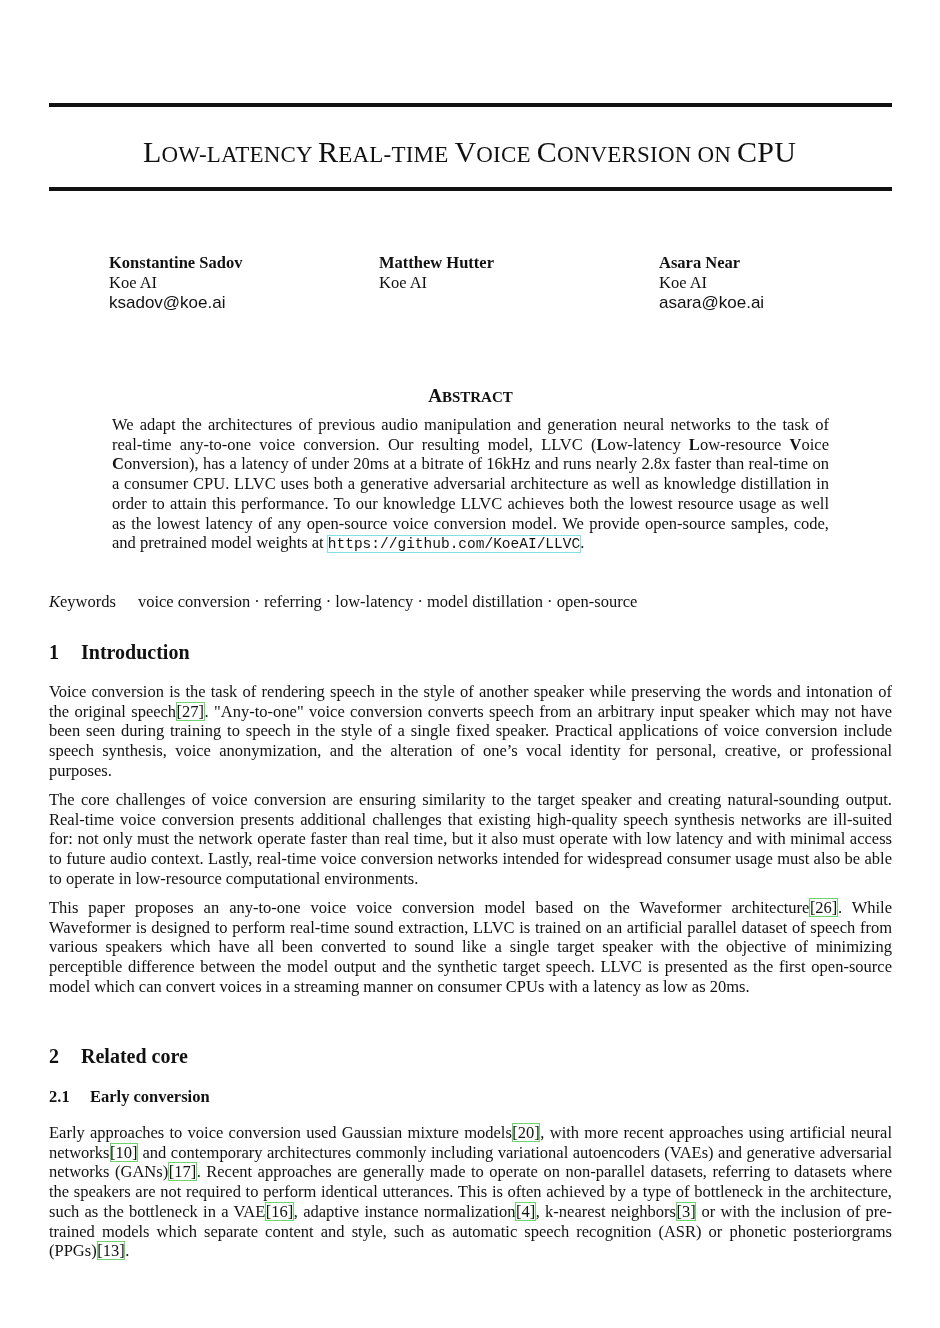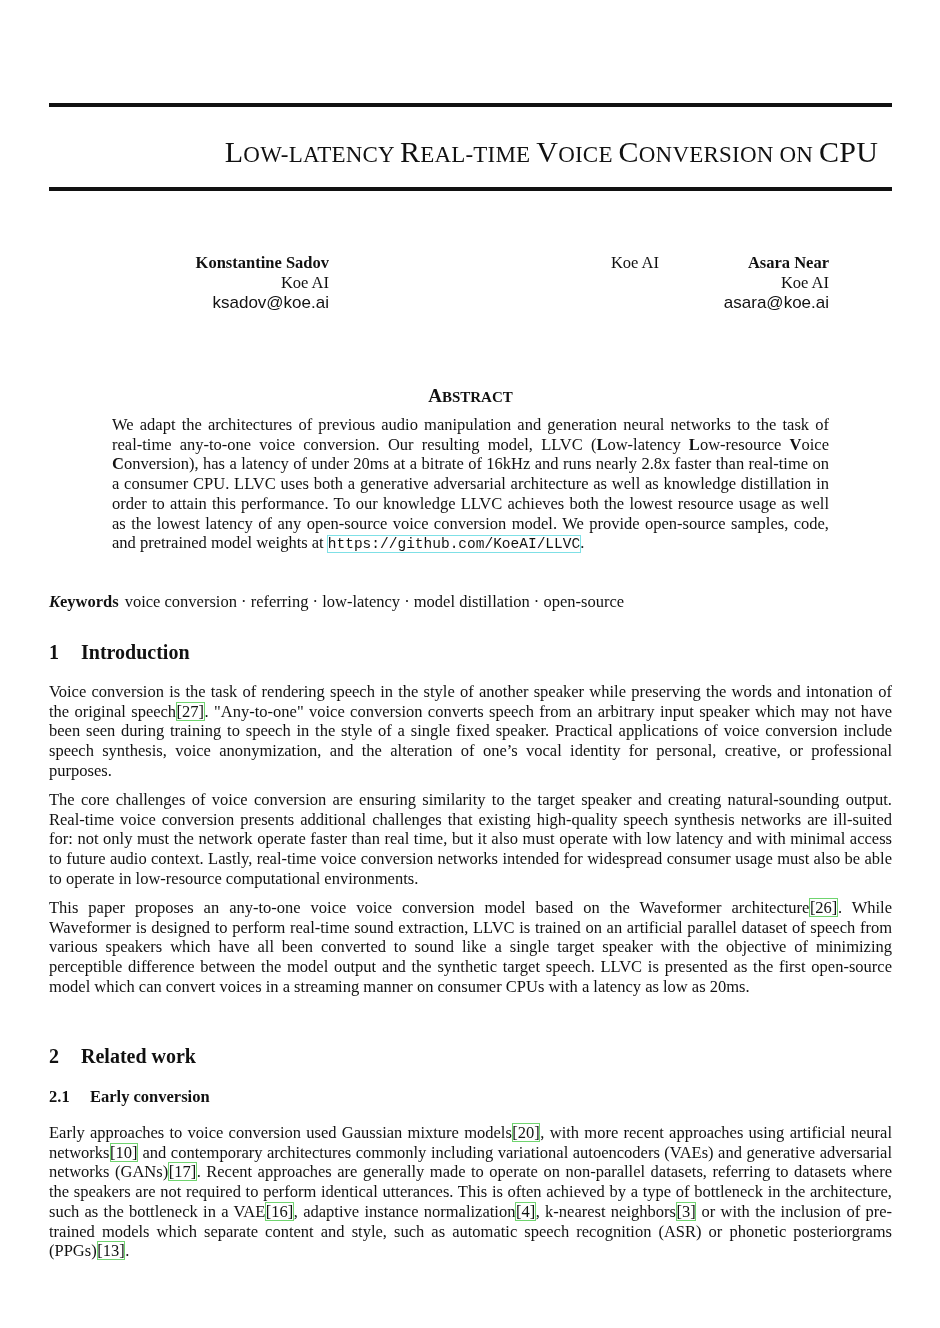--- a/index.html
+++ b/index.html
@@ -5,49 +5,49 @@
   html, body { margin: 0; padding: 0; background: #ffffff; }
   body {
     width: 940px; height: 1328px; position: relative; overflow: hidden;
     font-family: "Liberation Serif", "DejaVu Serif", serif;
     color: #111;
   }
   .rule { position: absolute; left: 49px; width: 843px; height: 4px; background: #111; }
   #rule-top { top: 103px; }
   #rule-bottom { top: 187px; }
   .title {
-    position: absolute; left: 35px; width: 843px; top: 132px;
-    text-align: right; font-size: 30px; letter-spacing: 0.2px; line-height: 40px;
+    position: absolute; left: 48px; width: 843px; top: 132px;
+    text-align: center; font-size: 30px; letter-spacing: 0.2px; line-height: 40px;
   }
   .title .big { font-size: 30px; }
   .title .sc { font-size: 23px; text-transform: uppercase; }
 
   .authors { position: absolute; top: 253px; left: 49px; width: 843px; height: 60px; }
-  .author { position: absolute; top: 0; text-align: right; font-size: 16.5px; line-height: 20px; }
+  .author { position: absolute; top: 0; text-align: left; font-size: 16.5px; line-height: 20px; }
   .author .name { font-weight: bold; }
   .author .email { font-family: Liberation Sans, sans-serif; font-size: 17px; }
   #author-0 { left: 60px; width: 220px; }
   #author-1 { left: 330px; width: 280px; }
   #author-2 { left: 610px; width: 170px; }
 
   .abstract-head {
     position: absolute; top: 384px; left: 49px; width: 843px; text-align: center;
     font-weight: bold; font-size: 19px; line-height: 24px;
   }
   .abstract-head .sc { font-size: 15px; margin-top: 28px; }
   .abstract-body {
     position: absolute; top: 415px; left: 112px; width: 717px;
     font-size: 16.5px; line-height: 19.7px; text-align: justify;
   }
   .mono { font-family: "Liberation Mono", "DejaVu Sans Mono", monospace; font-size: 14.5px; }
   .url-box { outline: 1px solid #7fe0e6; outline-offset: 0px; }
   .cite { outline: 1px solid #6fd46f; outline-offset: -1px; padding: 0 0.5px; margin-top: 12px; }
 
   .keywords { position: absolute; top: 592px; left: 49px; width: 843px; font-size: 16.5px; line-height: 20px; }
-  .keywords .kw-label { font-weight: bold; font-style: italic; margin-right: 6px; }
+  .keywords .kw-label { font-weight: normal; font-style: italic; margin-right: 22px; }
   .keywords .kw-label .rest { font-style: normal; }
 
   .h1 { position: absolute; left: 49px; font-size: 20px; font-weight: bold; line-height: 26px; }
   .h1 .num { display: inline-block; width: 32px; }
   .h2 { position: absolute; left: 49px; font-size: 16.5px; font-weight: bold; line-height: 22px; }
   .h2 .num { display: inline-block; width: 41px; }
   #sec1 { top: 639px; }
   #sec2 { top: 1043px; }
   #sec21 { top: 1086px; }
 
@@ -69,20 +69,21 @@
 </div>
 <div class="rule" id="rule-bottom"></div>
 
 <div class="authors">
   <div class="author" id="author-0">
     <div class="name">Konstantine Sadov</div>
     <div>Koe AI</div>
     <div class="email">ksadov@koe.ai</div>
   </div>
   <div class="author" id="author-1">
+    <div class="name">Matthew Hutter</div>
     <div>Koe AI</div>
   </div>
   <div class="author" id="author-2">
     <div class="name">Asara Near</div>
     <div>Koe AI</div>
     <div class="email">asara@koe.ai</div>
   </div>
 </div>
 
 <div class="abstract-head"><span>A</span><span class="sc">BSTRACT</span></div>
@@ -91,17 +92,17 @@
 <div class="keywords"><span class="kw-label"><span>K</span><span class="rest">eywords</span></span><span>voice conversion · referring · low-latency · model distillation · open-source</span></div>
 
 <div class="h1" id="sec1"><span class="num">1</span><span>Introduction</span></div>
 
 <p class="para" id="p1"><span>Voice conversion is the task of rendering speech in the style of another speaker while preserving the words and intonation of the original speech</span><span class="cite">[27]</span><span>. "Any-to-one" voice conversion converts speech from an arbitrary input speaker which may not have been seen during training to speech in the style of a single fixed speaker.  Practical applications of voice conversion include speech synthesis, voice anonymization, and the alteration of one’s vocal identity for personal, creative, or professional purposes.</span></p>
 
 <p class="para" id="p2"><span>The core challenges of voice conversion are ensuring similarity to the target speaker and creating natural-sounding output. Real-time voice conversion presents additional challenges that existing high-quality speech synthesis networks are ill-suited for:  not only must the network operate faster than real time, but it also must operate with low latency and with minimal access to future audio context. Lastly, real-time voice conversion networks intended for widespread consumer usage must also be able to operate in low-resource computational environments.</span></p>
 
 <p class="para" id="p3"><span>This paper proposes an any-to-one voice voice conversion model based on the Waveformer architecture</span><span class="cite">[26]</span><span>. While Waveformer is designed to perform real-time sound extraction, LLVC is trained on an artificial parallel dataset of speech from various speakers which have all been converted to sound like a single target speaker with the objective of minimizing perceptible difference between the model output and the synthetic target speech. LLVC is presented as the first open-source model which can convert voices in a streaming manner on consumer CPUs with a latency as low as 20ms.</span></p>
 
-<div class="h1" id="sec2"><span class="num">2</span><span>Related work</span></div>
+<div class="h1" id="sec2"><span class="num">2</span><span>Related core</span></div>
 
 <div class="h2" id="sec21"><span class="num">2.1</span><span>Early conversion</span></div>
 
 <p class="para" id="p4"><span>Early approaches to voice conversion used Gaussian mixture models</span><span class="cite">[20]</span><span>, with more recent approaches using artificial neural networks</span><span class="cite">[10]</span><span> and contemporary architectures commonly including variational autoencoders (VAEs) and generative adversarial networks (GANs)</span><span class="cite">[17]</span><span>. Recent approaches are generally made to operate on non-parallel datasets, referring to datasets where the speakers are not required to perform identical utterances. This is often achieved by a type of bottleneck in the architecture, such as the bottleneck in a VAE</span><span class="cite">[16]</span><span>, adaptive instance normalization</span><span class="cite">[4]</span><span>, k-nearest neighbors</span><span class="cite">[3]</span><span> or with the inclusion of pre-trained models which separate content and style, such as automatic speech recognition (ASR) or phonetic posteriorgrams (PPGs)</span><span class="cite">[13]</span><span>.</span></p>
 
 </body></html>

